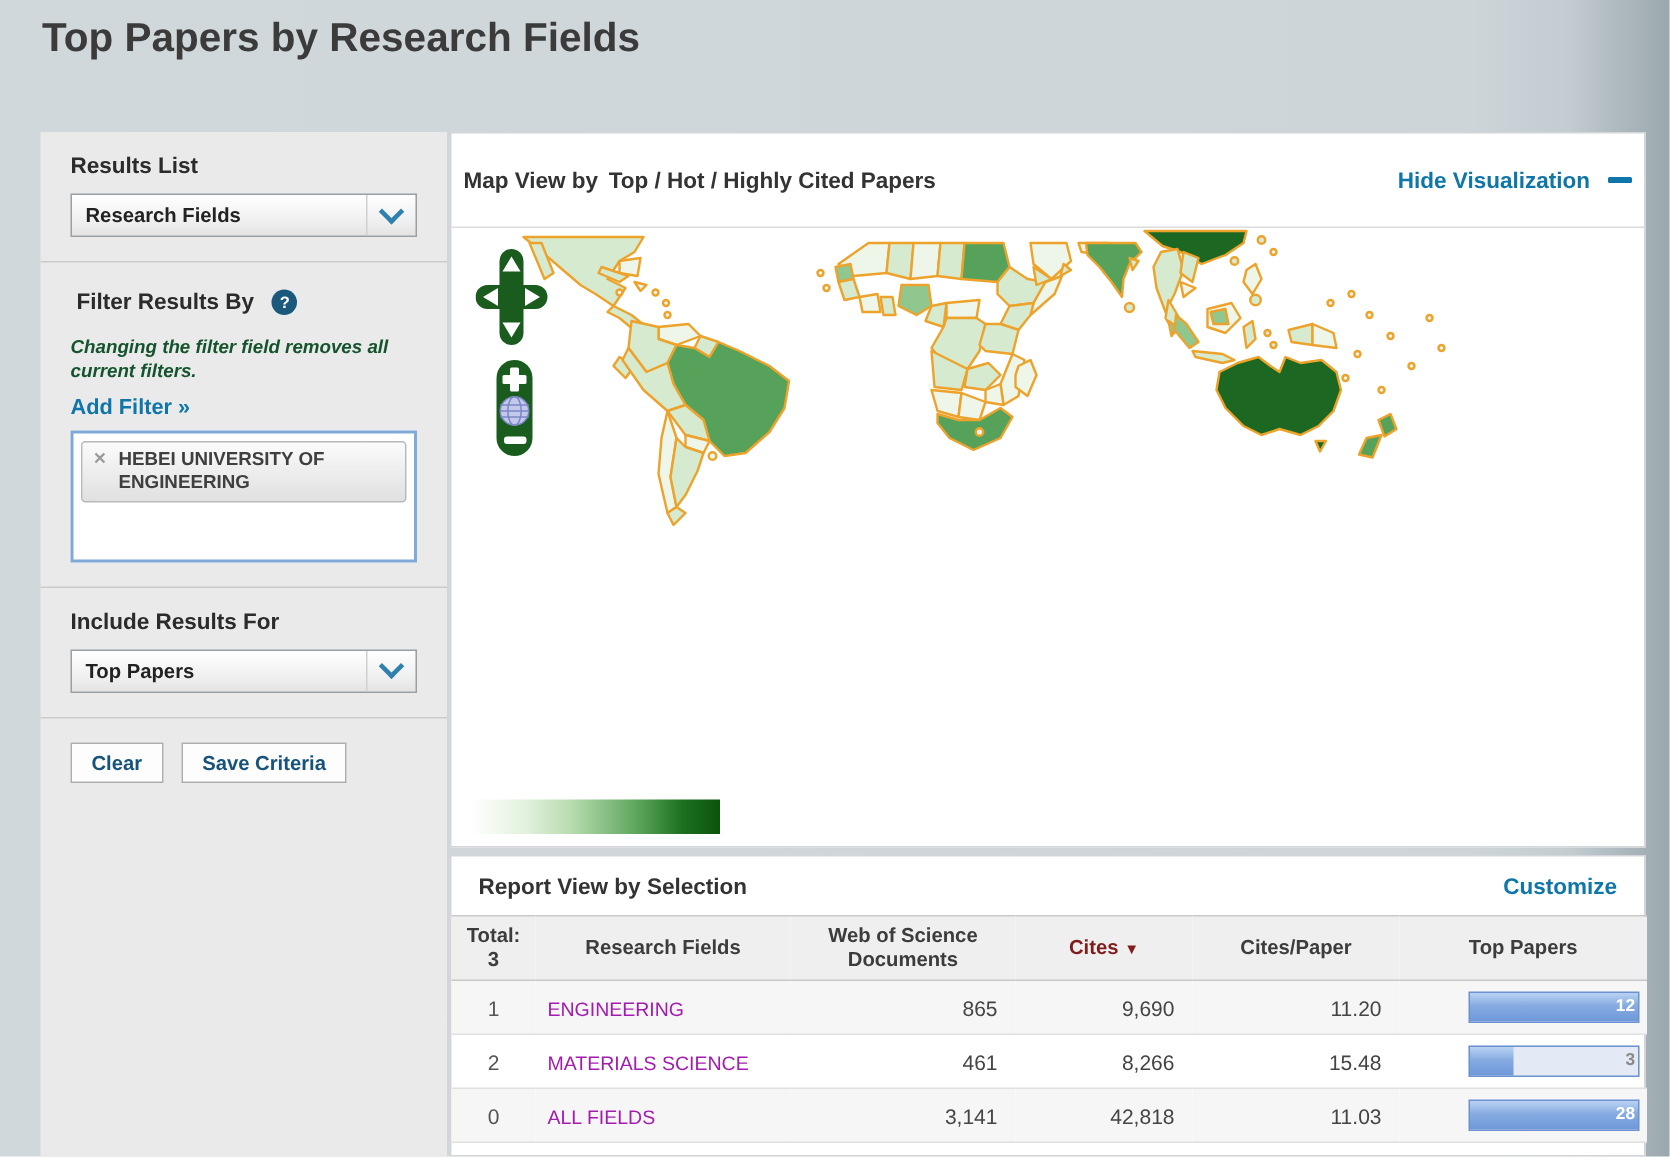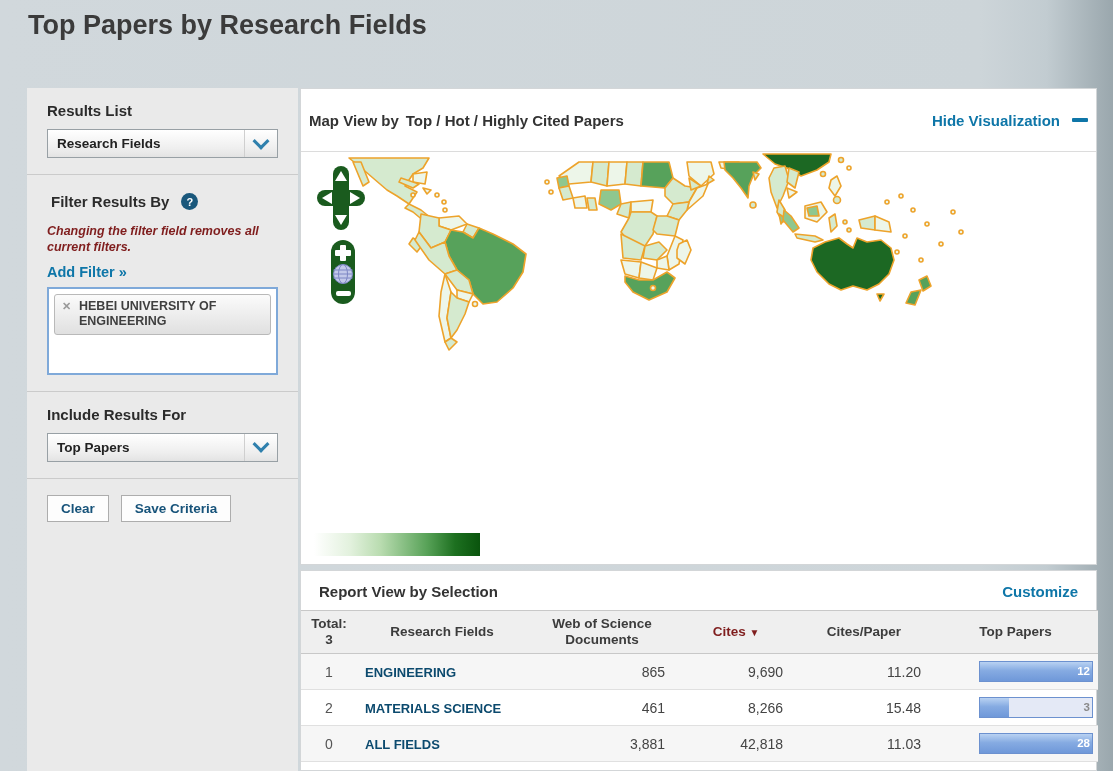--- a/index.html
+++ b/index.html
@@ -15,21 +15,21 @@
   .sec{padding:14px 20px 16px;}
   .sec-divider{border:none;border-top:1px solid #cbcbcb;margin:0;}
   .side-label{font-size:15px;font-weight:bold;color:#2b2b2b;margin:0 0 10px;}
   .select-box{height:27px;border:1px solid #98a0a5;background:linear-gradient(#ffffff,#eeeeee 70%,#e3e3e3);
     display:flex;align-items:center;padding:0 0 0 9px;font-weight:bold;font-size:13.5px;color:#222;cursor:pointer;}
   .select-box .chev-zone{margin-left:auto;height:100%;display:flex;align-items:center;padding:0 10px;border-left:1px solid #cfcfcf;}
   .chevron{width:9px;height:9px;border-right:3px solid #2f80ad;border-bottom:3px solid #2f80ad;transform:rotate(45deg) translate(-2px,-2px);}
   .filter-head{display:flex;align-items:center;gap:8px;}
   .help-icon{width:17px;height:17px;border-radius:50%;background:#1a587c;color:#fff;font-size:11px;font-weight:bold;
     display:flex;align-items:center;justify-content:center;cursor:pointer;}
-  .filter-note{font-size:12.5px;font-style:italic;font-weight:bold;color:#7f1d1d;line-height:1.3;margin:9px 0 7px;}
+  .filter-note{font-size:12.5px;font-style:italic;font-weight:bold;color:#14532d;line-height:1.3;margin:9px 0 7px;}
   .add-filter{font-size:14.5px;font-weight:bold;color:#0e76a8;text-decoration:none;display:inline-block;margin-bottom:7px;cursor:pointer;}
   .filter-box{background:#fff;border:2px solid #7fa9d9;height:74px;padding:5px;overflow:hidden;}
   .filter-tag{background:linear-gradient(#fbfbfb,#e0e0e0);border:1px solid #b9b9b9;border-radius:3px;
     padding:4px 6px 4px 24px;position:relative;font-size:12.5px;font-weight:bold;color:#3f3f3f;line-height:1.25;}
   .tag-x{position:absolute;left:7px;top:5px;color:#9a9a9a;font-weight:bold;font-size:11px;cursor:pointer;}
   .btn-row{display:flex;gap:12px;padding:16px 20px;}
   .btn{background:#fdfdfd;border:1px solid #adadad;padding:5px 13px;font-size:13.5px;font-weight:bold;color:#17537a;cursor:pointer;}
 
   
   .viz-panel{position:absolute;left:300px;top:88px;width:797px;height:477px;background:#fff;box-sizing:border-box;border:1px solid #d3d6d8;}
@@ -50,21 +50,21 @@
   .report-title{font-size:15px;font-weight:bold;color:#333;}
   .customize-link{margin-left:auto;color:#0e76a8;font-weight:bold;font-size:15px;cursor:pointer;}
   table.report{width:100%;border-collapse:collapse;table-layout:fixed;}
   thead th{background:#efefef;border-top:1px solid #c8c8c8;border-bottom:1px solid #c8c8c8;
     font-size:13.5px;font-weight:bold;color:#3c3c3c;text-align:center;padding:5px 4px;vertical-align:middle;line-height:1.2;}
   th.sorted{color:#7f1d1d;cursor:pointer;}
   th.sorted .sort-arrow{font-size:10px;}
   tbody td{padding:7px 8px;font-size:14px;color:#444;border-bottom:1px solid #e0e0e0;vertical-align:middle;}
   tbody tr.stripe td{background:#f6f6f6;}
   td.rank{text-align:center;color:#555;}
-  td.field a{color:#0c4a6e;font-weight:bold;font-size:13px;text-decoration:none;cursor:pointer;}
+  td.field a{color:#a21caf;font-weight:normal;font-size:13px;text-decoration:none;cursor:pointer;}
   td.num{text-align:right;padding-right:12px;}
   td.barcell{padding-right:5px;}
   .bar-track{position:relative;width:114px;height:21px;margin-left:auto;border:1px solid #6c91cf;background:#e4e9f6;box-sizing:border-box;}
   .bar-fill{height:100%;background:linear-gradient(#b9d2f2,#86abe2 45%,#6f98d9);}
   .bar-value{position:absolute;right:2px;top:3px;font-size:11.5px;font-weight:bold;}
 </style>
 </head>
 <body>
 
 <div class="page-title">Top Papers by Research Fields</div>
@@ -317,21 +317,21 @@
           <td class="barcell">
             <div class="bar-track">
               <div class="bar-fill" style="width:26%"></div>
               <span class="bar-value" style="color:#8a8a8a">3</span>
             </div>
           </td>
         </tr>
         <tr class="stripe">
           <td class="rank">0</td>
           <td class="field"><a>ALL FIELDS</a></td>
-          <td class="num">3,881</td>
+          <td class="num">3,141</td>
           <td class="num">42,818</td>
           <td class="num">11.03</td>
           <td class="barcell">
             <div class="bar-track">
               <div class="bar-fill" style="width:100%"></div>
               <span class="bar-value" style="color:#ffffff">28</span>
             </div>
           </td>
         </tr>
       </tbody>

